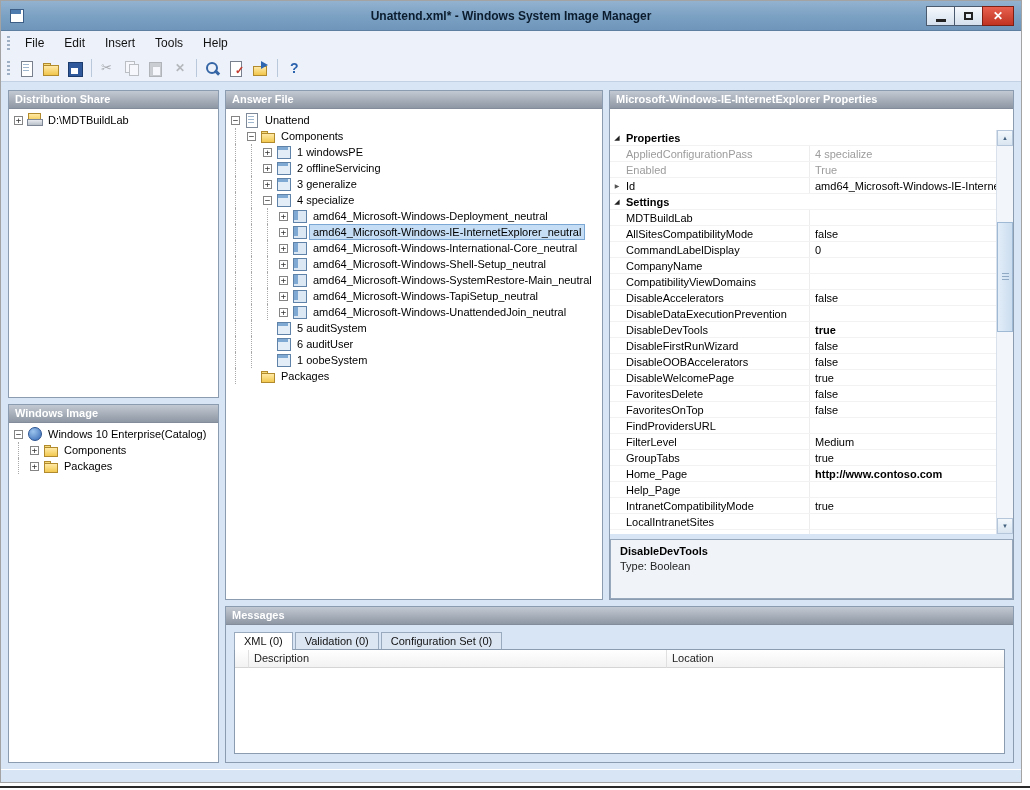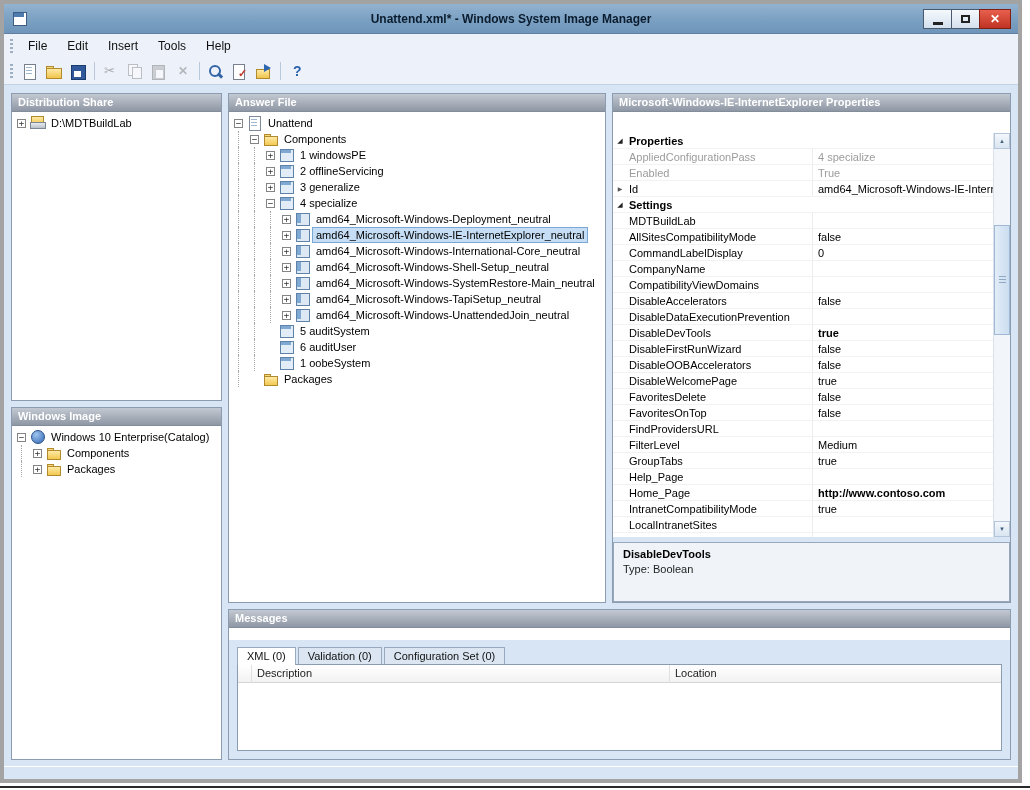--- a/index.html
+++ b/index.html
@@ -1,20 +1,20 @@
 <!DOCTYPE html>
 <html><head>
 <meta charset="utf-8">
 <style>
   * { box-sizing: border-box; margin: 0; padding: 0; }
   html,body { width:1030px; height:790px; background:#fff; font-family:"Liberation Sans",sans-serif; }
   body { position:relative; overflow:hidden; }
 
   .window { position:absolute; left:0; top:0; width:1022px; height:783px;
-            background:#D7E5F4; border:4px solid #a3a3a3; display:flex; flex-direction:column; }
+            background:#D7E5F4; border:1px solid #a3a3a3; display:flex; flex-direction:column; }
   .desktop-line { position:absolute; left:0; top:786px; width:1030px; height:2px; background:#2A2A2A; }
 
   
   .titlebar { height:30px; flex:none; position:relative;
               background:linear-gradient(180deg,#93B2D0,#7AA0C2 55%,#6F96BA);
               border-bottom:1px solid #5E7FA0; display:flex; align-items:center; }
   .app-icon { width:15px; height:15px; margin-left:8px; position:relative; }
   .app-icon::before { content:''; position:absolute; left:1px; top:1px; width:12px; height:12px;
                       background:#fff; border:1px solid #3C5E86; }
   .app-icon::after { content:''; position:absolute; left:2px; top:2px; width:10px; height:4px; background:#4E7CAE; }
@@ -69,21 +69,21 @@
   .left-col { grid-row:1 / 3; display:flex; flex-direction:column; gap:6px; min-height:0; }
 
   .pane { border:1px solid #8C9CB0; background:#fff; display:flex; flex-direction:column; min-height:0; overflow:hidden; }
   .pane-header { height:18px; flex:none; padding:2px 6px; font-size:11px; font-weight:bold; color:#fff;
                  background:linear-gradient(180deg,#C3C9D2,#8E97A4); border-bottom:1px solid #828C9A;
                  white-space:nowrap; overflow:hidden; }
   .pane-dist { height:308px; flex:none; }
   .pane-winimg { flex:1; }
   .pane-answer { grid-column:2; grid-row:1; }
   .pane-props { grid-column:3; grid-row:1;gap:21px; }
-  .pane-messages { grid-column:2 / 4; grid-row:2;gap:12px; }
+  .pane-messages { grid-column:2 / 4; grid-row:2; }
 
   
   .tree { flex:1; background:#fff; padding:3px 2px; overflow:hidden; font-size:11px; }
   .tnode { height:16px; display:flex; align-items:center; white-space:nowrap; }
   .guide { width:16px; height:16px; flex:none; position:relative; }
   .guide::before { content:''; position:absolute; left:7px; top:0; bottom:0; border-left:1px dotted #A9A9A9; }
   .expander { width:9px; height:9px; flex:none; margin:0 4px 0 3px; background:#fff; border:1px solid #848484;
               font-size:9px; line-height:7px; text-align:center; color:#333; font-family:"DejaVu Sans Mono",monospace; }
   .noexp { width:16px; height:16px; flex:none; border:none; background:transparent; }
   .ticon { width:15px; height:14px; flex:none; position:relative; margin-right:3px; }
@@ -487,27 +487,27 @@
                 <span class="pname">FilterLevel</span>
                 <span class="pval">Medium</span>
               </div>
               <div class="prow">
                 <span class="pgut"></span>
                 <span class="pname">GroupTabs</span>
                 <span class="pval">true</span>
               </div>
               <div class="prow">
                 <span class="pgut"></span>
-                <span class="pname">Help_Page</span>
-                <span class="pval"></span>
-              </div>
-              <div class="prow">
-                <span class="pgut"></span>
                 <span class="pname">Home_Page</span>
                 <span class="pval pbold">http://www.contoso.com</span>
+              </div>
+              <div class="prow">
+                <span class="pgut"></span>
+                <span class="pname">Help_Page</span>
+                <span class="pval"></span>
               </div>
               <div class="prow">
                 <span class="pgut"></span>
                 <span class="pname">IntranetCompatibilityMode</span>
                 <span class="pval">true</span>
               </div>
               <div class="prow">
                 <span class="pgut"></span>
                 <span class="pname">LocalIntranetSites</span>
                 <span class="pval"></span>

